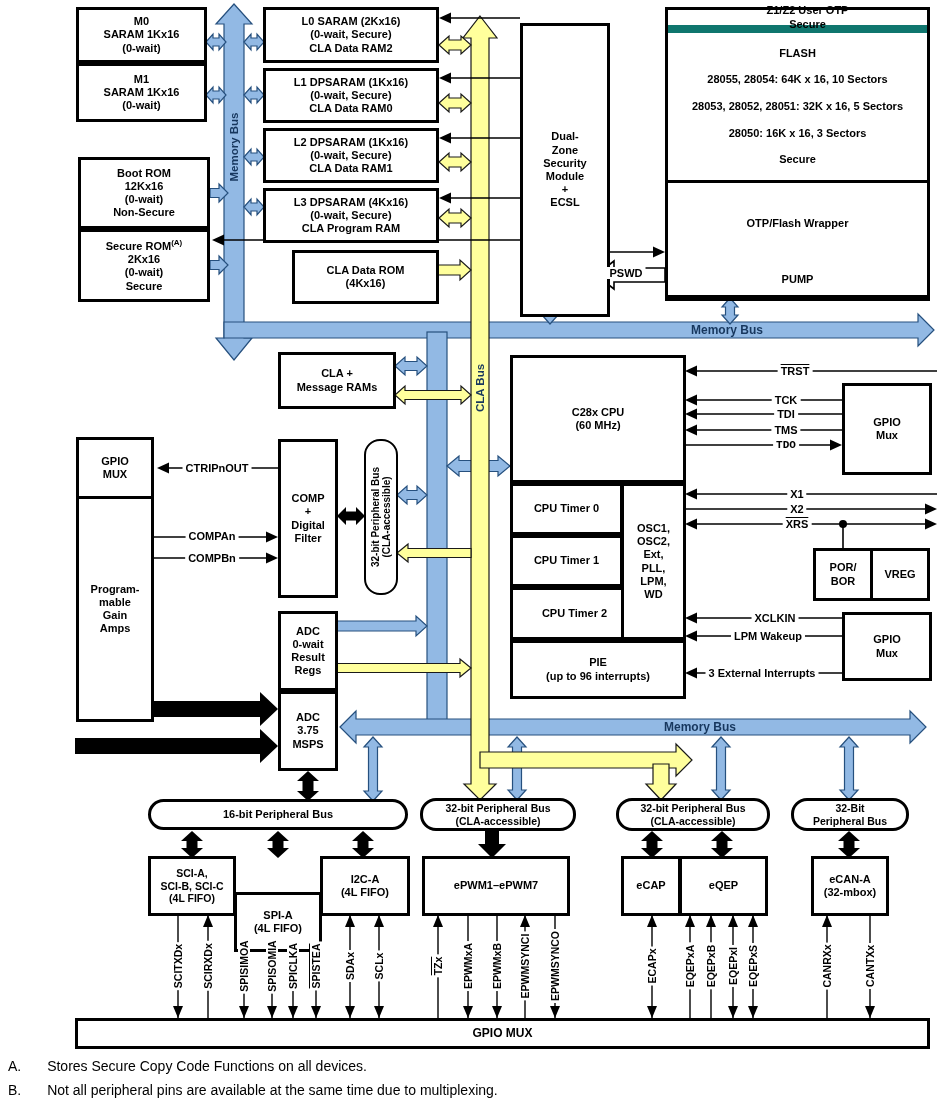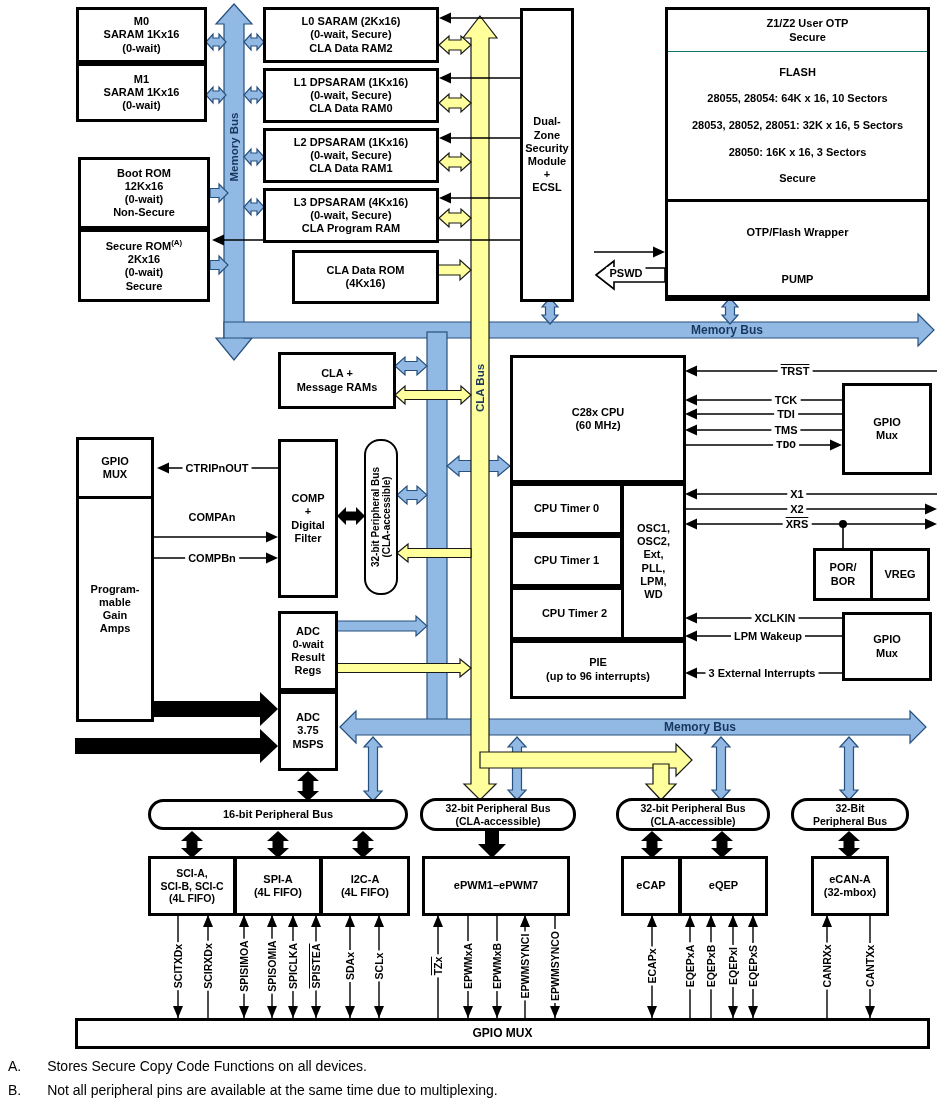--- a/index.html
+++ b/index.html
@@ -226,29 +226,29 @@
 (0-wait, Secure)
 CLA Data RAM0</div>
 <div class="box" style="left:263px;top:128px;width:176px;height:55px;">L2 DPSARAM (1Kx16)
 (0-wait, Secure)
 CLA Data RAM1</div>
 <div class="box" style="left:263px;top:188px;width:176px;height:55px;">L3 DPSARAM (4Kx16)
 (0-wait, Secure)
 CLA Program RAM</div>
 <div class="box" style="left:292px;top:250px;width:147px;height:54px;">CLA Data ROM
 (4Kx16)</div>
-<div class="box" style="left:520px;top:8px;width:54px;height:294px;">Dual-
+<div class="box" style="left:520px;top:23px;width:90px;height:294px;">Dual-
 Zone
 Security
 Module
 +
 ECSL</div>
 
 <div class="box" style="left:665px;top:7px;width:265px;height:294px;padding:0;flex-direction:column;align-items:stretch;justify-content:flex-start;">
-  <div class="sec" style="height:42px;border-bottom:1px solid #0f766e;padding-left:20px;">Z1/Z2 User OTP
+  <div class="sec" style="height:23px;border-bottom:8px solid #0f766e;padding-left:20px;">Z1/Z2 User OTP
 Secure</div>
   <div class="sec" style="height:150px;border-bottom:3px solid #000;flex-direction:column;justify-content:space-evenly;">
     <div>FLASH</div>
     <div>28055, 28054: 64K x 16, 10 Sectors</div>
     <div>28053, 28052, 28051: 32K x 16, 5 Sectors</div>
     <div>28050: 16K x 16, 3 Sectors</div>
     <div>Secure</div>
   </div>
   <div class="sec" style="flex:1;">OTP/Flash Wrapper</div>
   <div class="sec" style="height:34px;border-bottom:3px solid #000;">PUMP</div>
@@ -303,38 +303,38 @@
 <div class="box oval" style="left:420px;top:798px;width:156px;height:33px;font-size:10.5px;">32-bit Peripheral Bus
 (CLA-accessible)</div>
 <div class="box oval" style="left:616px;top:798px;width:154px;height:33px;font-size:10.5px;">32-bit Peripheral Bus
 (CLA-accessible)</div>
 <div class="box oval" style="left:791px;top:798px;width:118px;height:33px;font-size:10.5px;">32-Bit
 Peripheral Bus</div>
 
 <div class="box" style="left:148px;top:856px;width:88px;height:60px;font-size:10.5px;">SCI-A,
 SCI-B, SCI-C
 (4L FIFO)</div>
-<div class="box" style="left:234px;top:856px;width:88px;height:60px;">SPI-A
+<div class="box" style="left:234px;top:892px;width:88px;height:60px;">SPI-A
 (4L FIFO)</div>
 <div class="box" style="left:320px;top:856px;width:90px;height:60px;">I2C-A
 (4L FIFO)</div>
 <div class="box" style="left:422px;top:856px;width:148px;height:60px;">ePWM1–ePWM7</div>
 <div class="box" style="left:621px;top:856px;width:60px;height:60px;">eCAP</div>
 <div class="box" style="left:679px;top:856px;width:89px;height:60px;">eQEP</div>
 <div class="box" style="left:811px;top:856px;width:78px;height:60px;">eCAN-A
 (32-mbox)</div>
 <div class="box" style="left:75px;top:1018px;width:855px;height:31px;font-size:12px;">GPIO MUX</div>
 
 <div class="busv" style="left:234px;top:147px;">Memory Bus</div>
 <div class="sig nobg navy" style="left:727px;top:330px;font-size:12px;">Memory Bus</div>
 <div class="sig nobg navy" style="left:700px;top:727px;font-size:12px;">Memory Bus</div>
 <div class="busv" style="left:480px;top:388px;">CLA Bus</div>
 
 <div class="sig" style="left:217px;top:468px;">CTRIPnOUT</div>
-<div class="sig" style="left:212px;top:517px;">COMPAn</div>
+<div class="sig" style="left:212px;top:536px;">COMPAn</div>
 <div class="sig" style="left:212px;top:558px;">COMPBn</div>
 <div class="sig" style="left:626px;top:273px;">PSWD</div>
 <div class="sig ov" style="left:795px;top:371px;">TRST</div>
 <div class="sig" style="left:786px;top:400px;">TCK</div>
 <div class="sig" style="left:786px;top:414px;">TDI</div>
 <div class="sig" style="left:786px;top:430px;">TMS</div>
 <div class="sig" style="left:786px;top:445px;font-family:Liberation Mono, monospace;">TDO</div>
 <div class="sig" style="left:797px;top:494px;">X1</div>
 <div class="sig" style="left:797px;top:509px;">X2</div>
 <div class="sig ov" style="left:797px;top:524px;">XRS</div>

